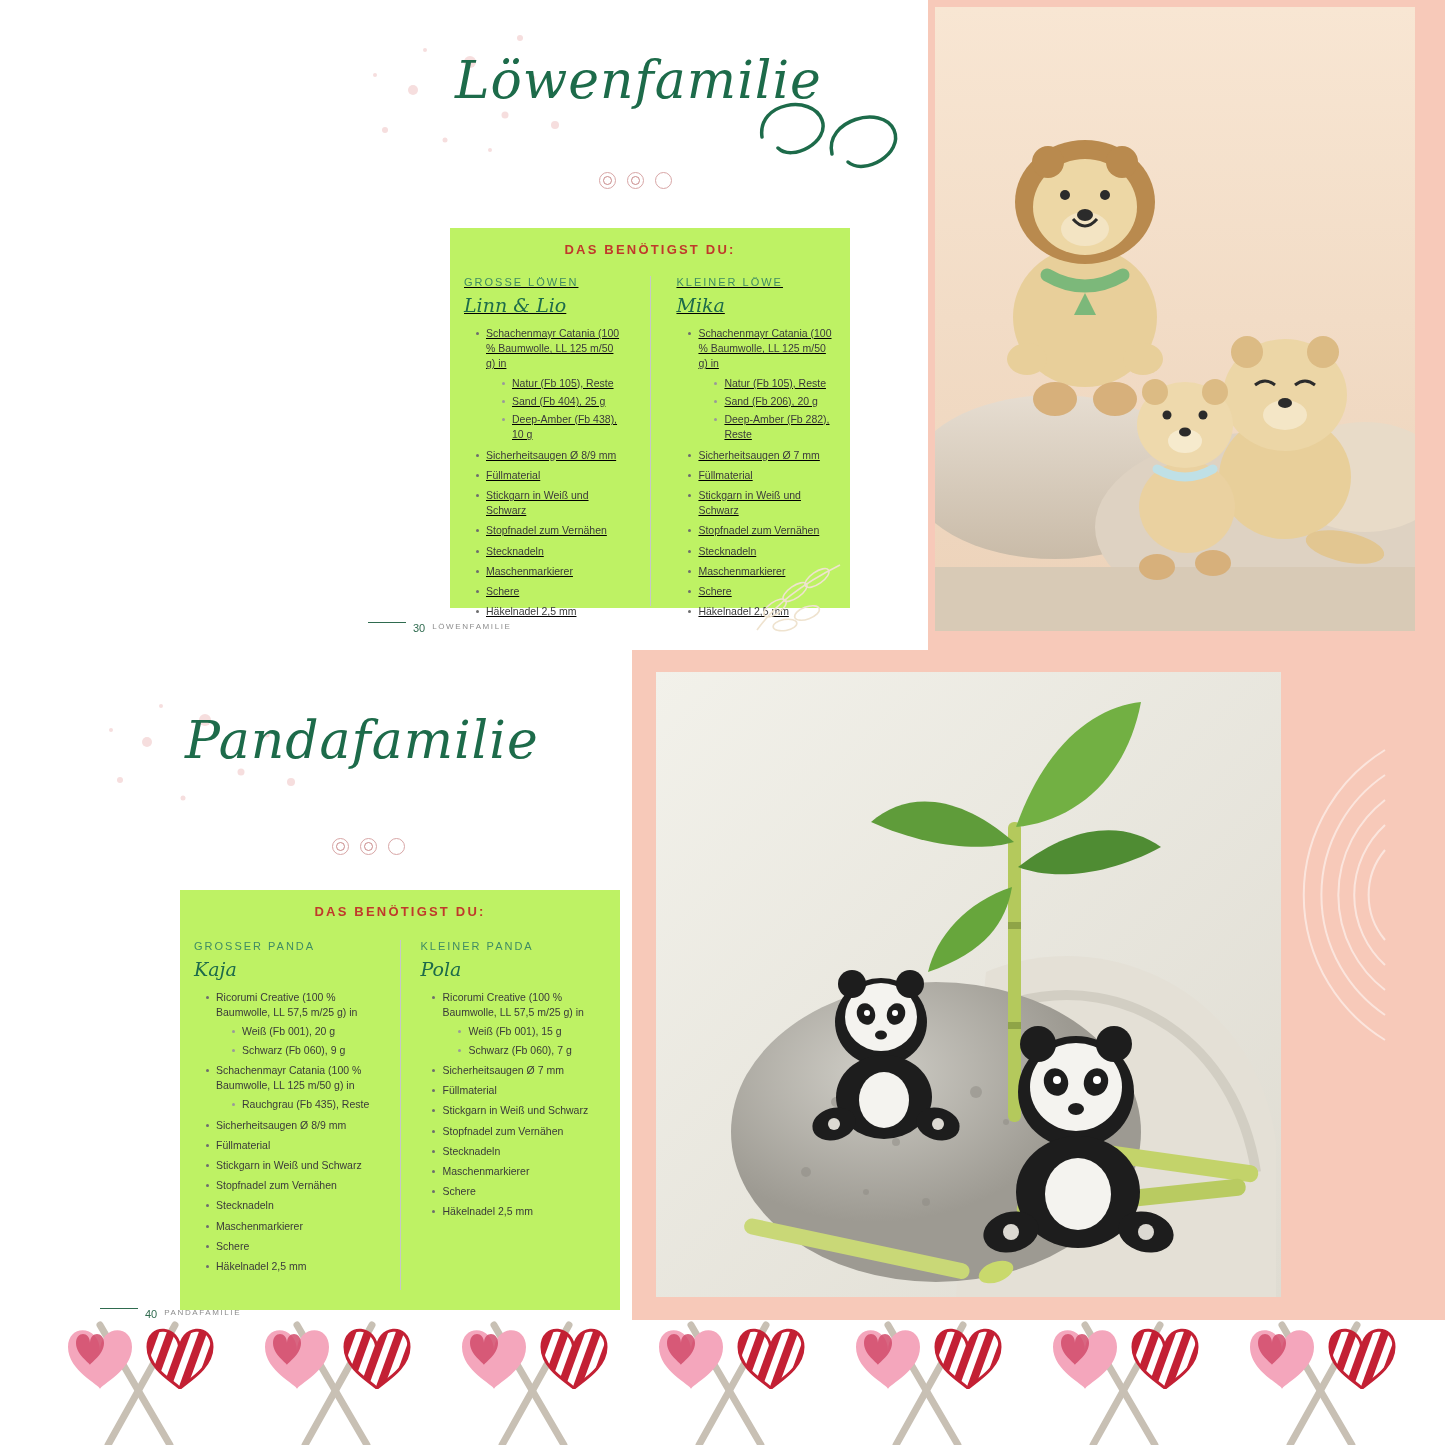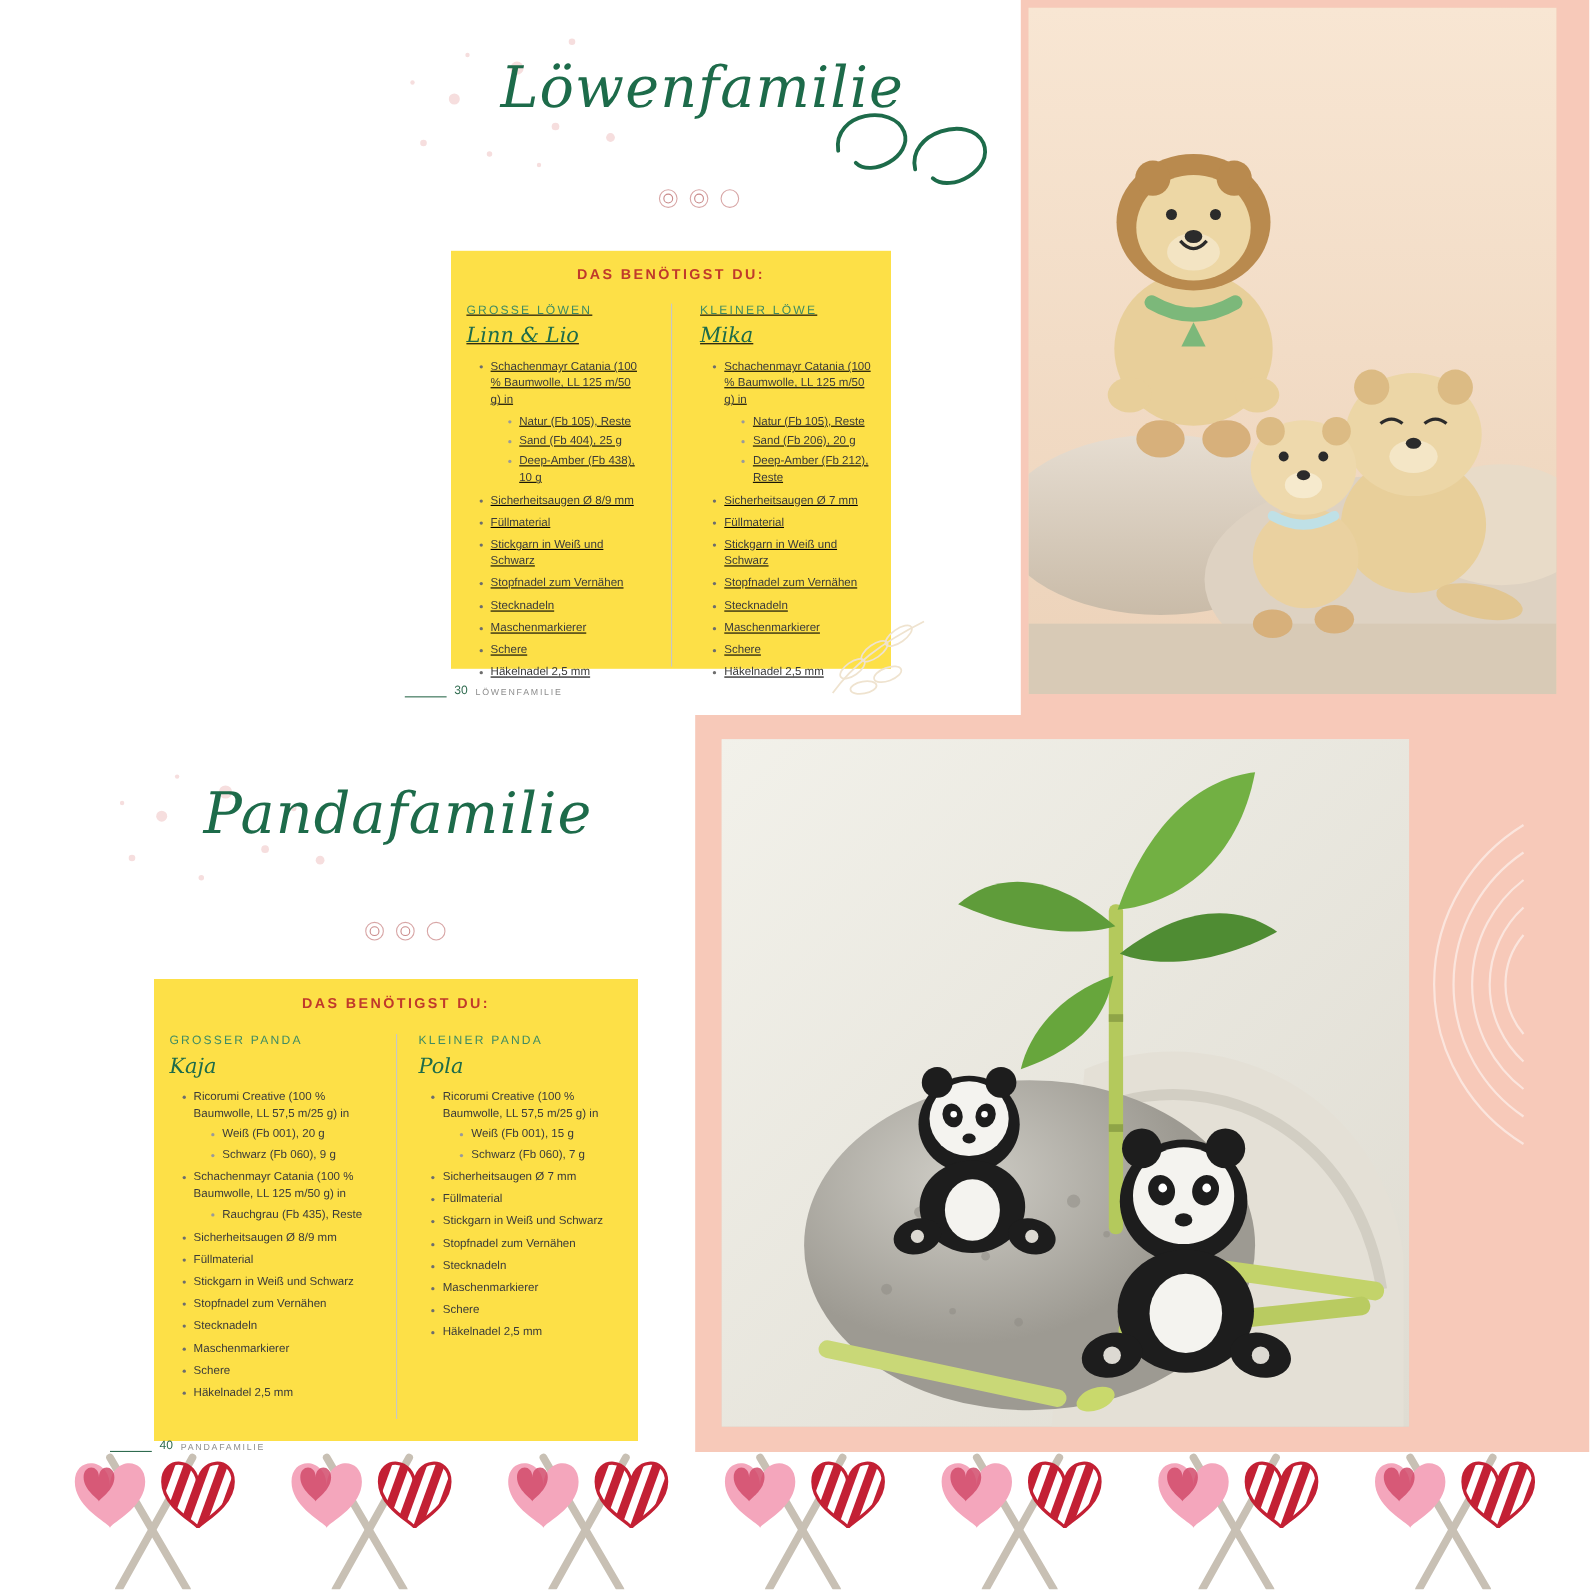--- a/index.html
+++ b/index.html
@@ -63,26 +63,26 @@
     position:relative;
     font-size:10.5px;line-height:1.45;color:#3a3a3a;
     margin-bottom:3px;padding-left:8px;
   }
   ul.sub>li:before{
     content:"";
     position:absolute;left:-2px;top:6px;
     width:3px;height:3px;border-radius:50%;
     background:#9a9a9a;
   }
-  .pink-box{background:#fde047;}
+  .pink-box{background:#bef264;margin-left:40px;}
   .divider-v{
     width:1px;background:#c7c7c7;
   }
   .footer{
-    display:flex;align-items:flex-end;gap:7px;
+    display:flex;align-items:flex-start;gap:7px;
   }
   .footer .rule{
     width:38px;height:1px;background:#2f6b4f;
   }
   .footer .num{font-size:11px;color:#2f6b4f;}
   .footer .lbl{font-size:8px;letter-spacing:1.6px;color:#8d8d8d;}
 
   
   .dots{display:flex;gap:11px;justify-content:center;}
   .dot{width:15px;height:15px;border-radius:50%;border:1.4px solid #d8a6a6;
@@ -192,21 +192,21 @@
           </ul>
       </div>
       <div class="divider-v" style="height:330px;"></div>
       <div style="width:178px;">
         <div class="col-head">KLEINER LÖWE</div>
         <div class="name">Mika</div>
         <ul class="mat">
             <li>Schachenmayr Catania (100 % Baumwolle, LL 125 m/50 g) in<ul class="sub">
                 <li>Natur (Fb 105), Reste</li>
                 <li>Sand (Fb 206), 20 g</li>
-                <li>Deep-Amber (Fb 212), Reste</li>
+                <li>Deep-Amber (Fb 282), Reste</li>
               </ul></li>
             <li>Sicherheitsaugen Ø 7 mm</li>
             <li>Füllmaterial</li>
             <li>Stickgarn in Weiß und Schwarz</li>
             <li>Stopfnadel zum Vernähen</li>
             <li>Stecknadeln</li>
             <li>Maschenmarkierer</li>
             <li>Schere</li>
             <li>Häkelnadel 2,5 mm</li>
           </ul>

